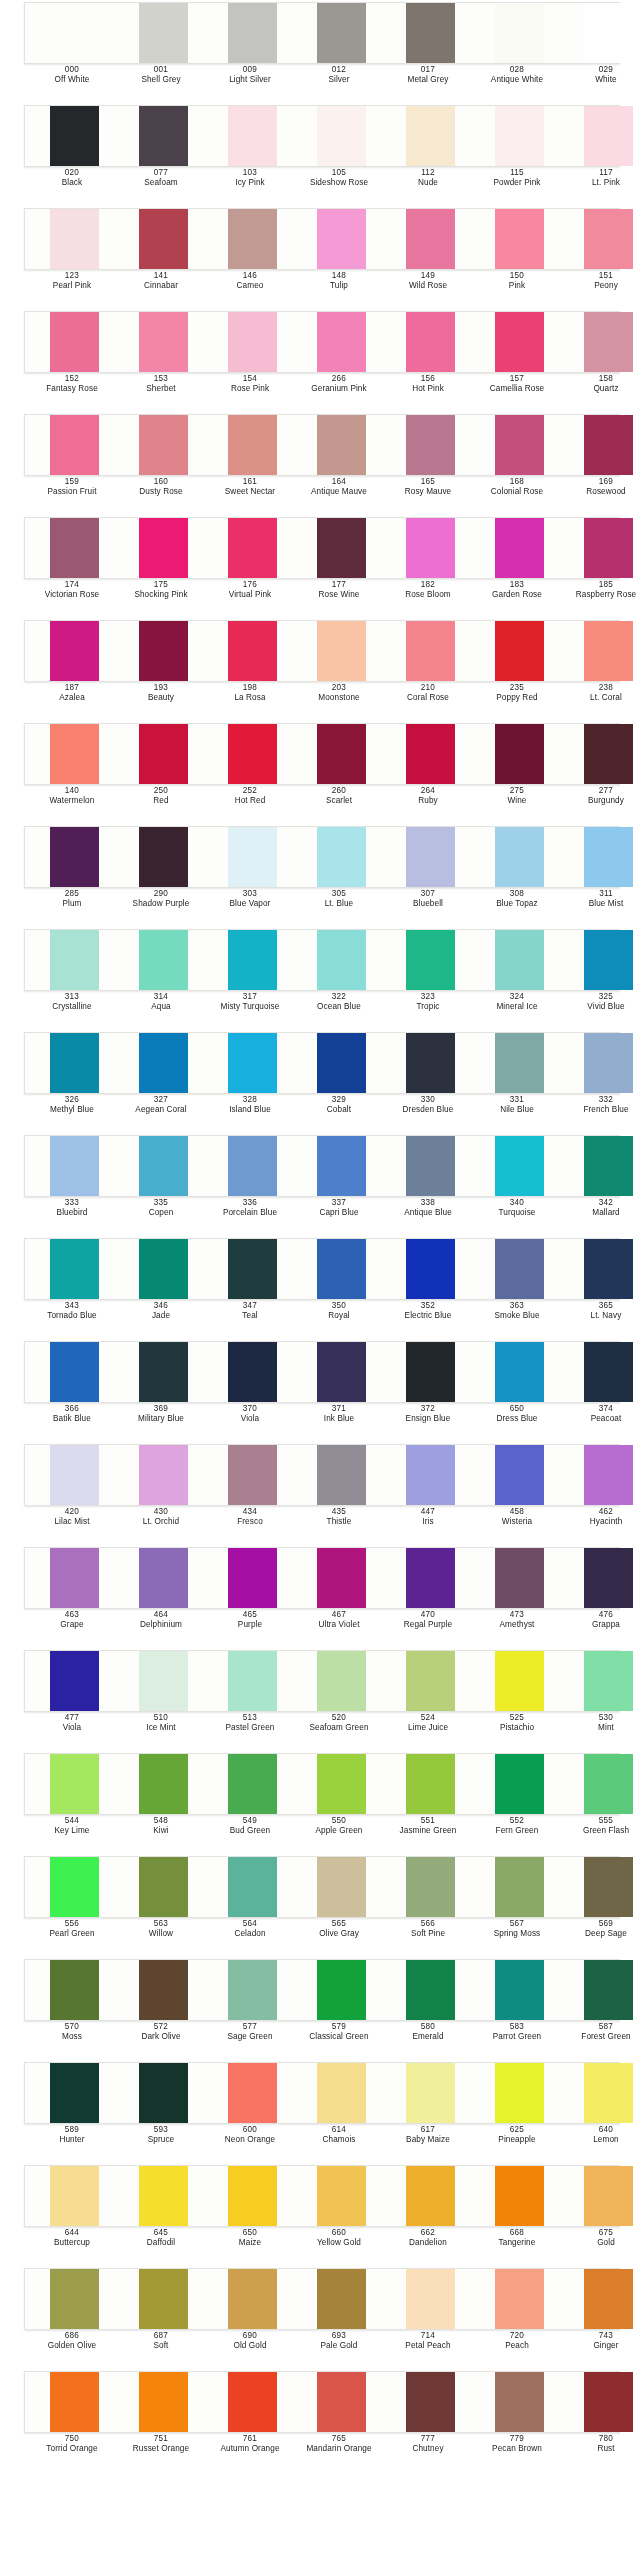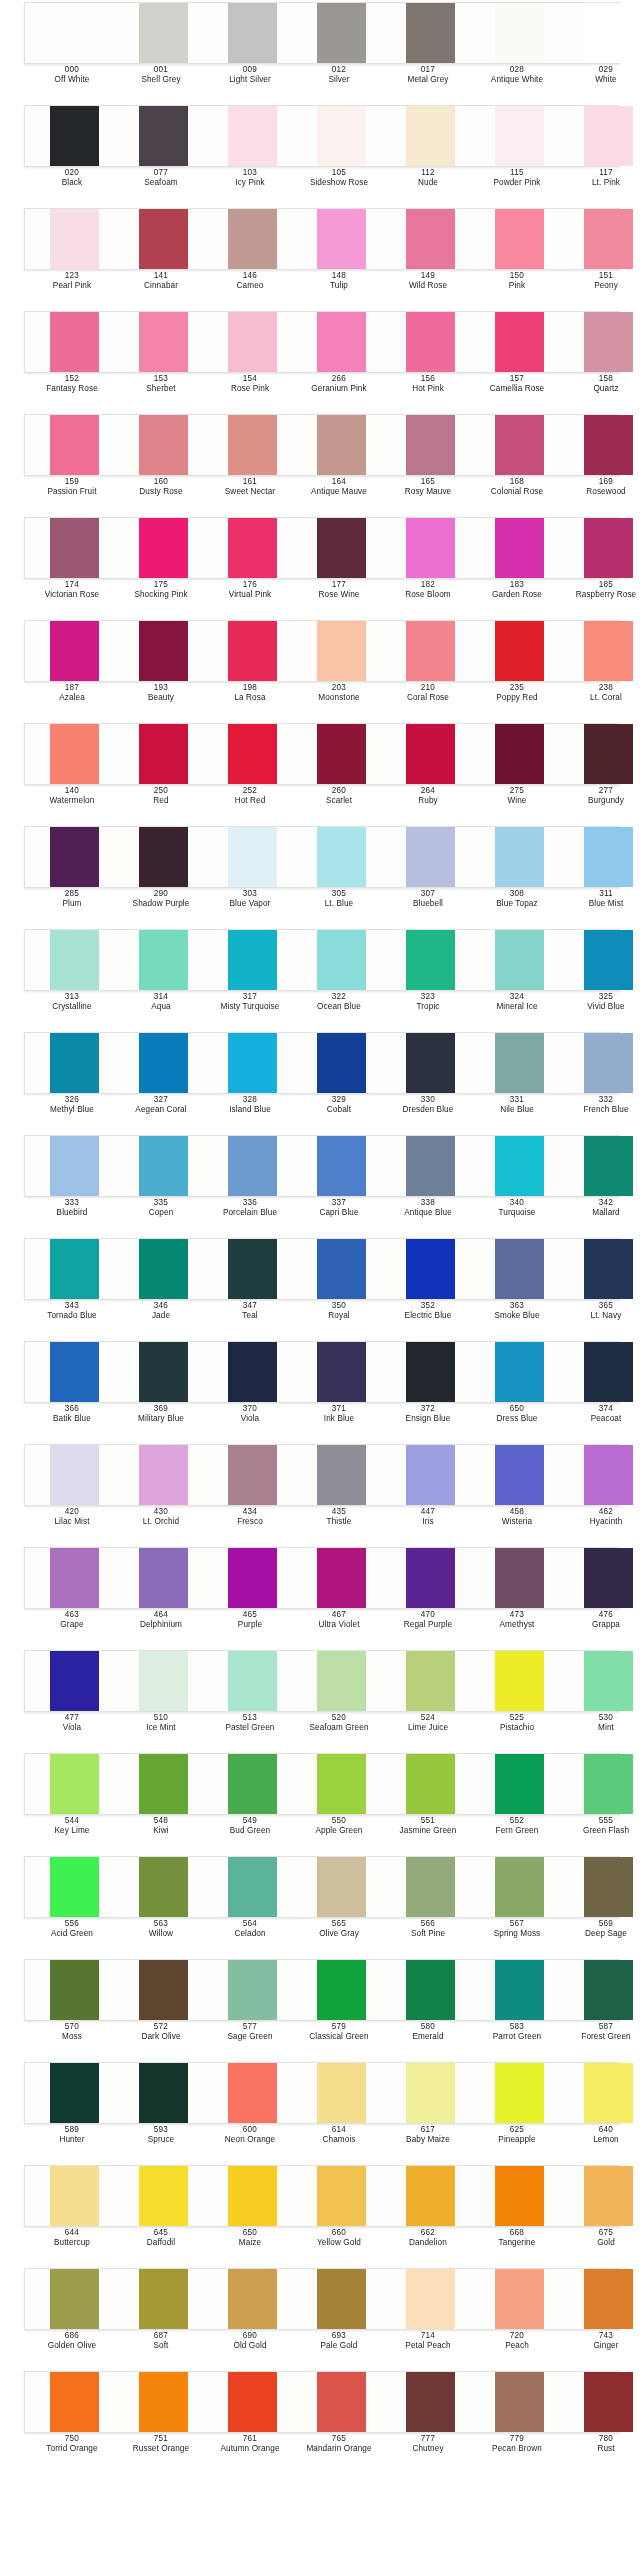--- a/index.html
+++ b/index.html
@@ -1119,21 +1119,21 @@
         <div class="cell">
           <div class="chip" style="background: rgb(138, 168, 104);"></div>
         </div>
         <div class="cell">
           <div class="chip" style="background: rgb(111, 102, 71);"></div>
         </div>
       </div>
       <div class="labels">
         <div class="label-cell">
           <span class="code">556</span>
-          <span class="name">Acid Green</span>
+          <span class="name">Pearl Green</span>
         </div>
         <div class="label-cell">
           <span class="code">563</span>
           <span class="name">Willow</span>
         </div>
         <div class="label-cell">
           <span class="code">564</span>
           <span class="name">Celadon</span>
         </div>
         <div class="label-cell">

